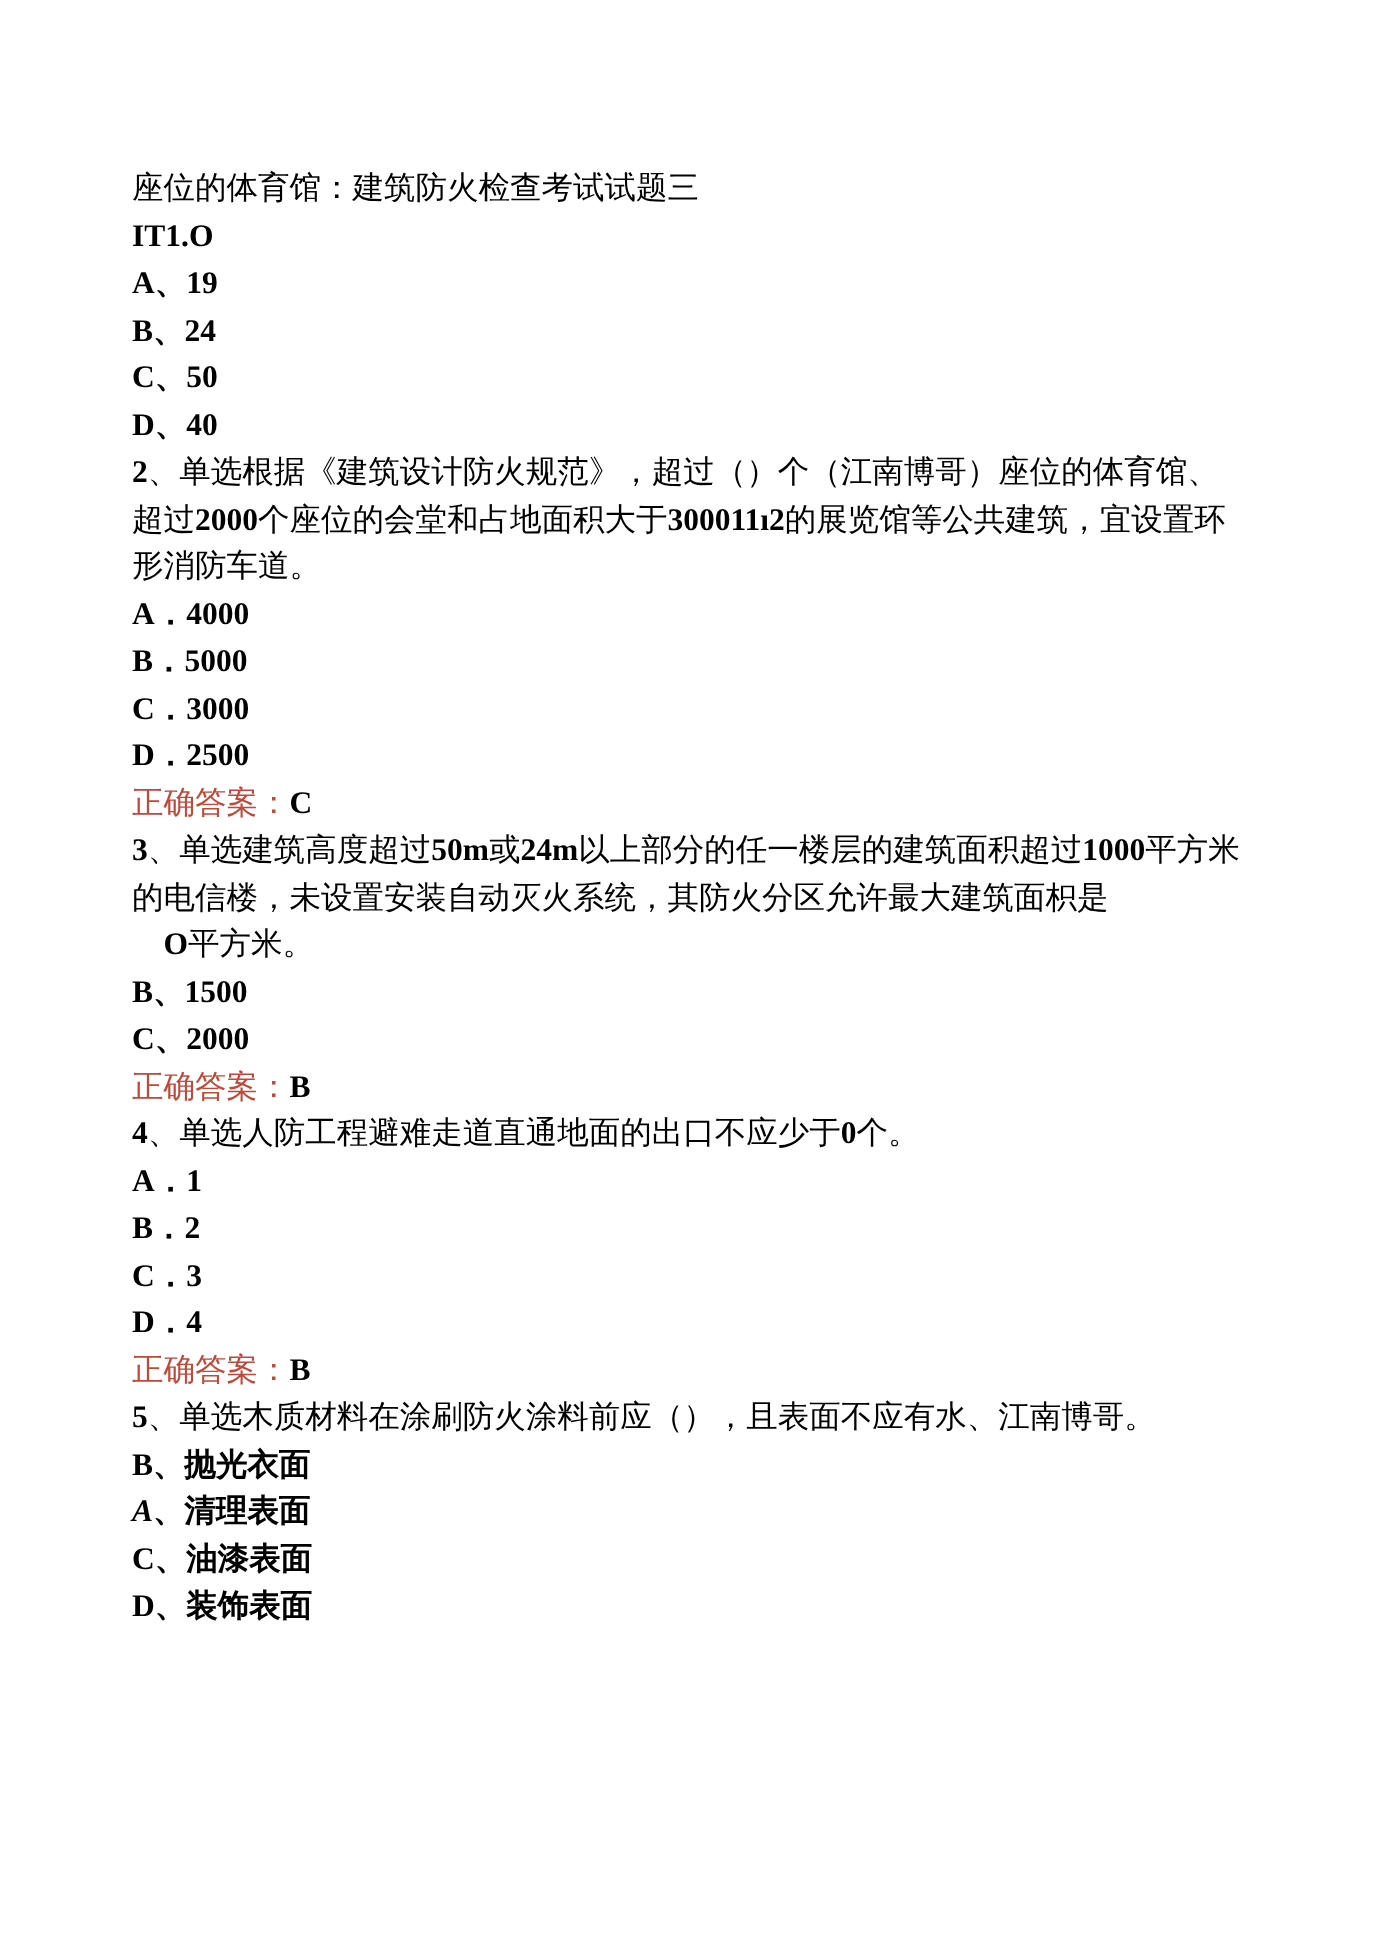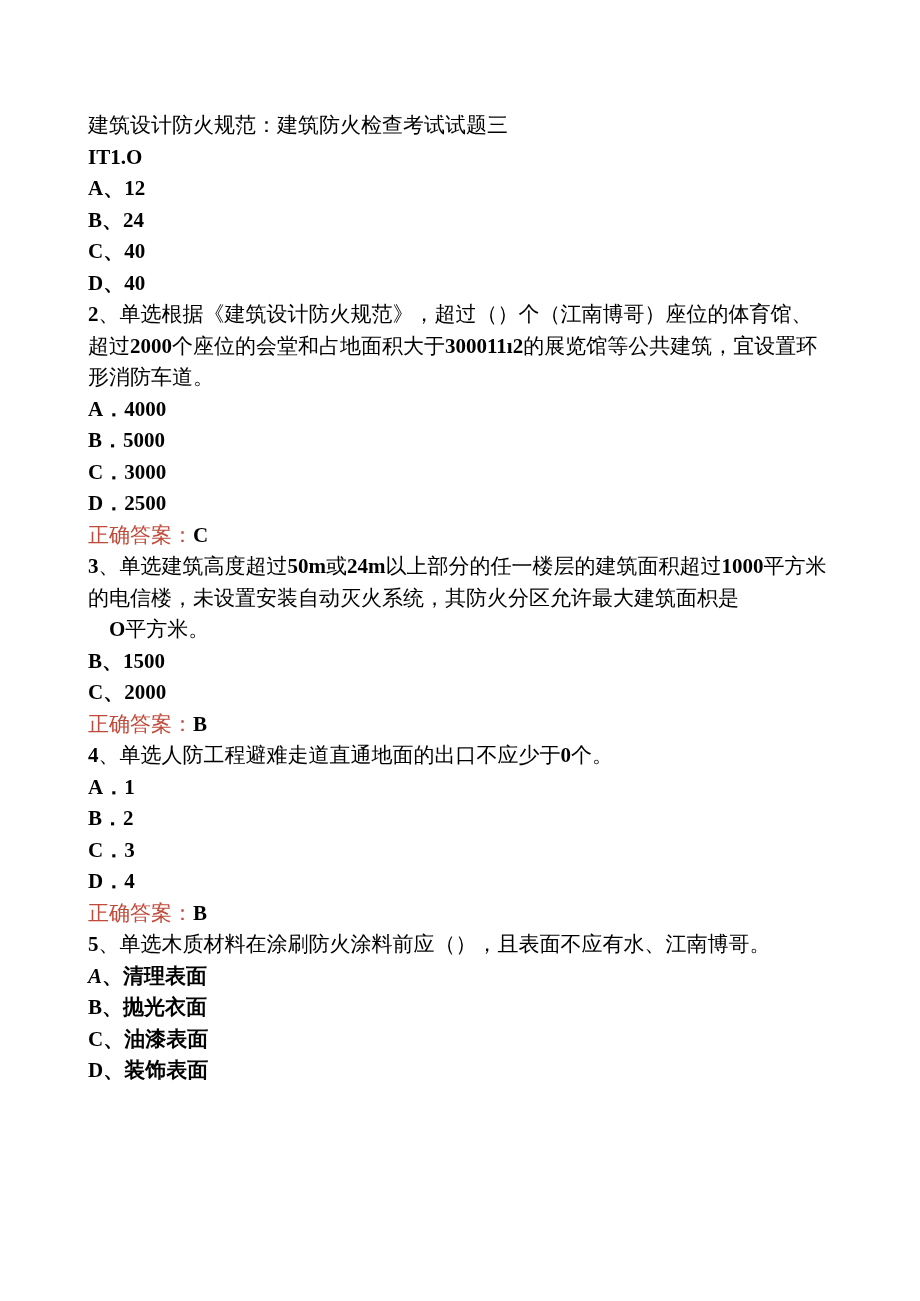--- a/index.html
+++ b/index.html
@@ -38,26 +38,26 @@
   .italic {
     font-style: italic;
     font-weight: bold;
   }
 </style>
 </head>
 <body>
 
 <div class="page">
 
-  <p class="line title">建筑设计防火规范：建筑防火检查考试试题三</p>
+  <p class="line title">座位的体育馆：建筑防火检查考试试题三</p>
 
   <p class="line bold">IT1.O</p>
-  <p class="line bold">A、12</p>
+  <p class="line bold">A、19</p>
   <p class="line bold">B、24</p>
-  <p class="line bold">C、40</p>
+  <p class="line bold">C、50</p>
   <p class="line bold">D、40</p>
 
   <p class="line">
     <span class="bold">2</span><span>、单选根据《建筑设计防火规范》，超过（）个（江南博哥）座位的体育馆、超过</span><span class="bold">2000</span><span>个座位的会堂和占地面积大于</span><span class="bold">300011ı2</span><span>的展览馆等公共建筑，宜设置环形消防车道。</span>
   </p>
   <p class="line bold">A．4000</p>
   <p class="line bold">B．5000</p>
   <p class="line bold">C．3000</p>
   <p class="line bold">D．2500</p>
   <p class="line answer">
@@ -83,20 +83,20 @@
   <p class="line bold">B．2</p>
   <p class="line bold">C．3</p>
   <p class="line bold">D．4</p>
   <p class="line answer">
     <span>正确答案：</span><span class="val">B</span>
   </p>
 
   <p class="line">
     <span class="bold">5</span><span>、单选木质材料在涂刷防火涂料前应（），且表面不应有水、江南博哥。</span>
   </p>
+  <p class="line bold">B、抛光衣面</p>
   <p class="line">
     <span class="italic">A</span><span class="bold">、清理表面</span>
   </p>
-  <p class="line bold">B、抛光衣面</p>
   <p class="line bold">C、油漆表面</p>
   <p class="line bold">D、装饰表面</p>
 
 </div>
 
 </body></html>

